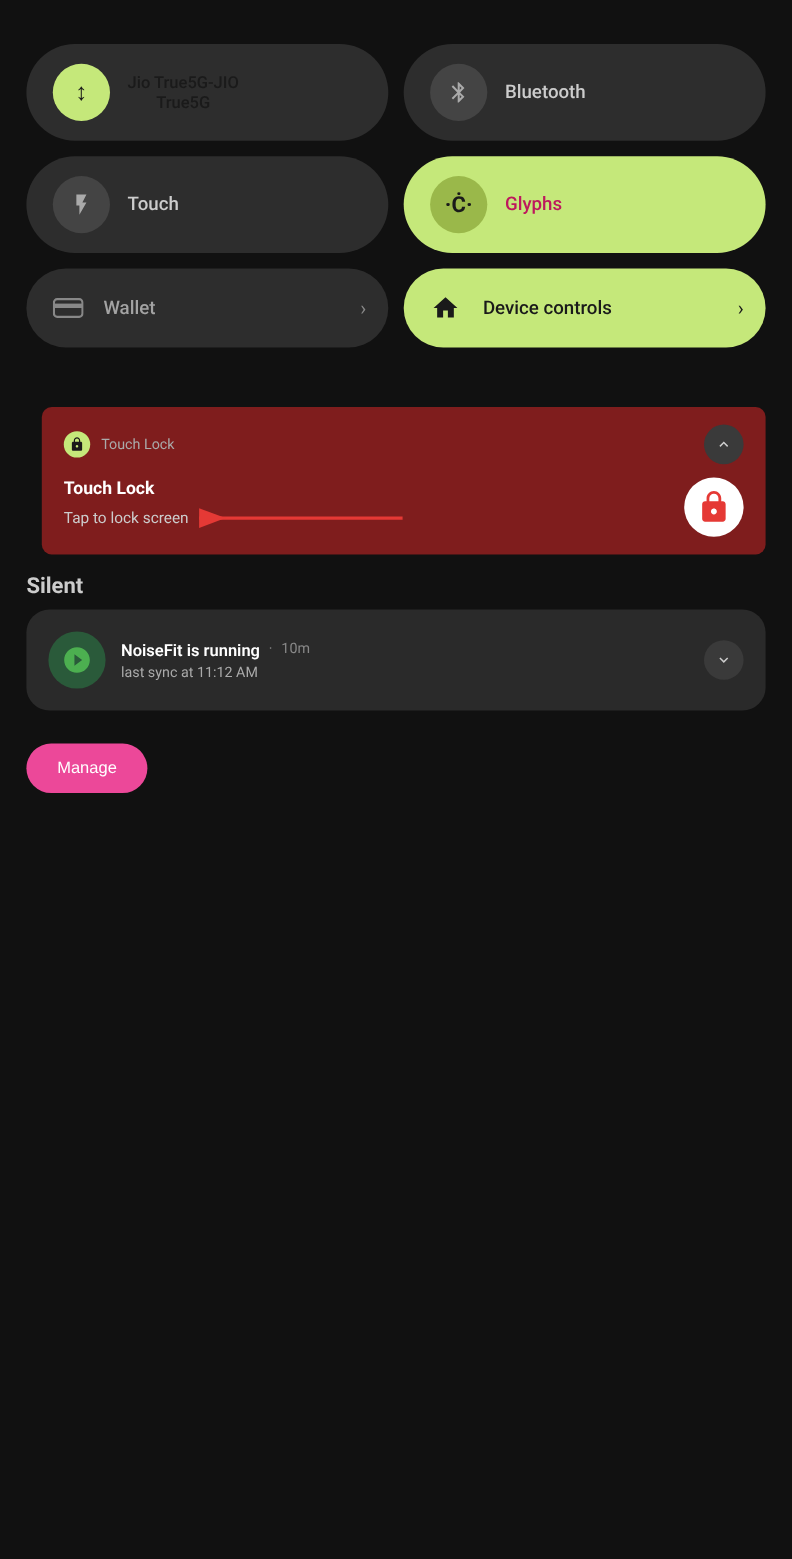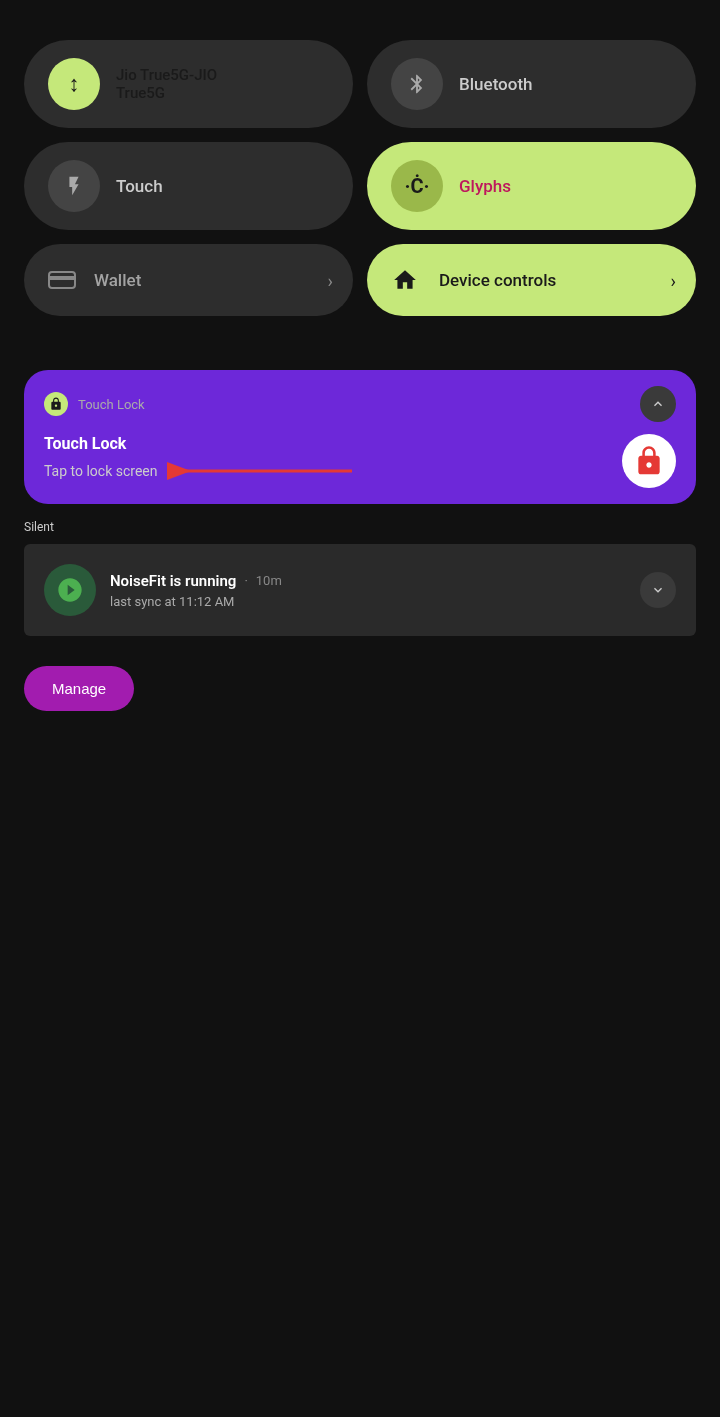--- a/index.html
+++ b/index.html
@@ -34,20 +34,21 @@
     .qs-tile.active .tile-label {
       color: #1a1a1a;
     }
 
     .qs-tile.inactive {
       background: #2d2d2d;
     }
 
     .qs-tile.inactive .tile-label {
       color: #cccccc;
+      text-align: center;
     }
 
     .tile-icon-circle {
       width: 52px;
       height: 52px;
       border-radius: 50%;
       display: flex;
       align-items: center;
       justify-content: center;
       flex-shrink: 0;
@@ -91,52 +92,53 @@
     .row-3 { display: grid; grid-template-columns: 1fr 1fr; gap: 14px; margin-bottom: 14px; }
 
     
     .notifications-area {
       padding: 0 24px;
       margin-top: 20px;
     }
 
     .notification-card {
       background: #2a2a2a;
-      border-radius: 6px;
+      border-radius: 21px;
       padding: 20px 20px;
       margin-bottom: 14px;
       position: relative;
     }
 
     .silent-label {
-      font-size: 12px;
-      font-weight: 400;
+      font-size: 20px;
+      font-weight: 700;
       color: #cccccc;
       margin: 16px 0 10px;
     }
 
     .manage-btn {
-      background: #a21caf;
+      background: #ec4899;
       border: none;
       border-radius: 24px;
       padding: 14px 28px;
       color: #ffffff;
       font-size: 15px;
       font-weight: 500;
       cursor: pointer;
       margin-top: 16px;
     }
 
     
     .touch-lock-notif {
-      background: #6d28d9;
-      border-radius: 24px;
+      background: #7f1d1d;
+      border-radius: 9px;
       padding: 16px 20px;
       margin-bottom: 14px;
       position: relative;
+      margin-left: 14px;
     }
 
     .touch-lock-header {
       display: flex;
       align-items: center;
       justify-content: space-between;
       margin-bottom: 12px;
     }
 
     .touch-lock-app-row {

